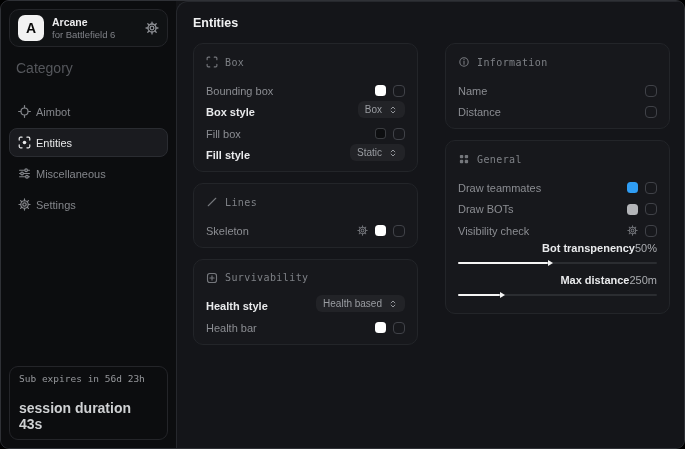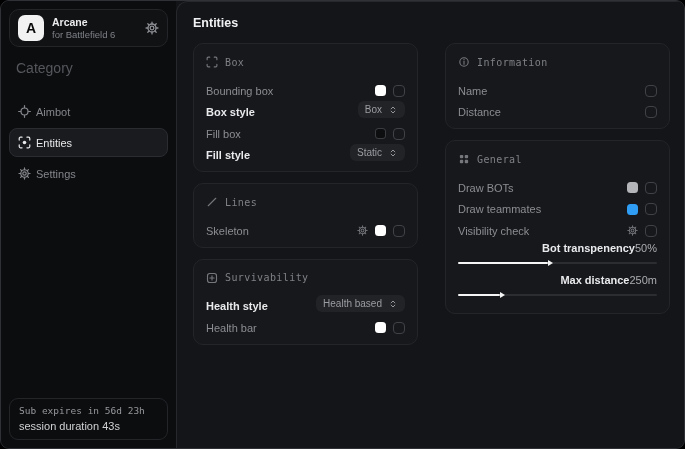--- a/index.html
+++ b/index.html
@@ -15,22 +15,22 @@
   .brand-sub{font-size:9.5px;color:#7f8187;}
   .icon{display:inline-flex;align-items:center;justify-content:center;}
   .icon svg{width:100%;height:100%;display:block;}
   .brand-gear{width:14px;height:14px;color:#8d8f94;flex:0 0 auto;}
   .category{font-size:14px;color:#55575c;margin:13px 0 21px 7px;}
   .nav{flex:1;}
   .nav-item{display:flex;align-items:center;gap:5px;height:27px;padding:0 8px;border-radius:8px;color:#84868b;font-size:11px;border:1px solid transparent;margin-bottom:2px;cursor:default;}
   .nav-item.active{background:#1a1b1f;border-color:#2a2c31;color:#e8e9ea;}
   .nav-icon{width:13px;height:13px;}
   .footer-card{border:1px solid #242529;border-radius:9px;padding:6px 9px 7px;}
-  .footer-line1{font-family:"DejaVu Sans Mono",monospace;font-size:9.5px;color:#96989c;margin-bottom:4px;white-space:nowrap;}
-  .footer-line2{font-size:11px;font-weight:normal;color:#cfd1d3;}
+  .footer-line1{font-family:"DejaVu Sans Mono",monospace;font-size:9.5px;color:#96989c;margin-bottom:16px;white-space:nowrap;}
+  .footer-line2{font-size:14px;font-weight:bold;color:#cfd1d3;}
 
   
   .main{position:absolute;left:175px;top:0;right:0;bottom:0;background:#141519;border-left:1px solid #26282d;border-top:1px solid #26282d;border-top-left-radius:12px;padding:13px 14px 0 16px;box-sizing:border-box;}
   .main-title{font-size:12.5px;font-weight:bold;color:#f0f1f2;margin:1px 0 13px;}
   .columns{display:flex;gap:27px;}
   .col{flex:1;display:flex;flex-direction:column;gap:11px;min-width:0;}
   .card{background:#17181c;border:1px solid #232529;border-radius:10px;padding:9px 12px 10px;}
   .card-header{display:flex;align-items:center;gap:7px;margin:3px 0 7px;}
   .hdr-icon{width:12px;height:12px;color:#75777c;}
   .hdr-label{font-family:"DejaVu Sans Mono",monospace;font-size:10px;letter-spacing:0.4px;color:#7e8186;}
@@ -104,20 +104,33 @@
               <path d="M14.5 11v2a1.5 1.5 0 0 1-1.5 1.5h-2"></path>
               <path d="M5 14.5H3A1.5 1.5 0 0 1 1.5 13v-2"></path>
               <circle cx="8" cy="8" r="2.2" fill="currentColor" stroke="none"></circle>
             </svg>
           </span>
           <span>Entities</span>
         </div>
         <div class="nav-item">
           <span class="icon nav-icon">
             <svg viewBox="0 0 16 16" fill="none" stroke="currentColor" stroke-width="1.5" stroke-linecap="round">
+              <line x1="2" y1="4" x2="14" y2="4"></line>
+              <line x1="2" y1="8" x2="14" y2="8"></line>
+              <line x1="2" y1="12" x2="14" y2="12"></line>
+              <circle cx="10" cy="4" r="1.6" fill="#0c0d0f"></circle>
+              <circle cx="5" cy="8" r="1.6" fill="#0c0d0f"></circle>
+              <circle cx="11" cy="12" r="1.6" fill="#0c0d0f"></circle>
+            </svg>
+          </span>
+          <span>Miscellaneous</span>
+        </div>
+        <div class="nav-item">
+          <span class="icon nav-icon">
+            <svg viewBox="0 0 16 16" fill="none" stroke="currentColor" stroke-width="1.5" stroke-linecap="round">
               <circle cx="8" cy="8" r="2.1"></circle>
               <circle cx="8" cy="8" r="4.6"></circle>
               <line x1="8" y1="1.2" x2="8" y2="3.3"></line>
               <line x1="8" y1="12.7" x2="8" y2="14.8"></line>
               <line x1="1.2" y1="8" x2="3.3" y2="8"></line>
               <line x1="12.7" y1="8" x2="14.8" y2="8"></line>
               <line x1="3.2" y1="3.2" x2="4.7" y2="4.7"></line>
               <line x1="11.3" y1="11.3" x2="12.8" y2="12.8"></line>
               <line x1="12.8" y1="3.2" x2="11.3" y2="4.7"></line>
               <line x1="4.7" y1="11.3" x2="3.2" y2="12.8"></line>
@@ -288,30 +301,30 @@
                 <svg viewBox="0 0 16 16" fill="currentColor">
                   <rect x="2.5" y="2.5" width="4.5" height="4.5" rx="1.2"></rect>
                   <rect x="9" y="2.5" width="4.5" height="4.5" rx="1.2"></rect>
                   <rect x="2.5" y="9" width="4.5" height="4.5" rx="1.2"></rect>
                   <rect x="9" y="9" width="4.5" height="4.5" rx="1.2"></rect>
                 </svg>
               </span>
               <span class="hdr-label">General</span>
             </div>
             <div class="row">
+              <span class="row-label">Draw teammates</span>
+              <span class="controls">
+                <span class="swatch" style="background: rgb(47, 157, 244);"></span>
+                <span class="checkbox"></span>
+              </span>
+            </div>
+            <div class="row">
               <span class="row-label">Draw BOTs</span>
               <span class="controls">
                 <span class="swatch" style="background: rgb(179, 181, 184);"></span>
-                <span class="checkbox"></span>
-              </span>
-            </div>
-            <div class="row">
-              <span class="row-label">Draw teammates</span>
-              <span class="controls">
-                <span class="swatch" style="background: rgb(47, 157, 244);"></span>
                 <span class="checkbox"></span>
               </span>
             </div>
             <div class="row">
               <span class="row-label">Visibility check</span>
               <span class="controls">
                 <span class="icon row-gear">
                   <svg viewBox="0 0 16 16" fill="none" stroke="currentColor" stroke-width="1.5" stroke-linecap="round">
                     <circle cx="8" cy="8" r="2.1"></circle>
                     <circle cx="8" cy="8" r="4.6"></circle>

